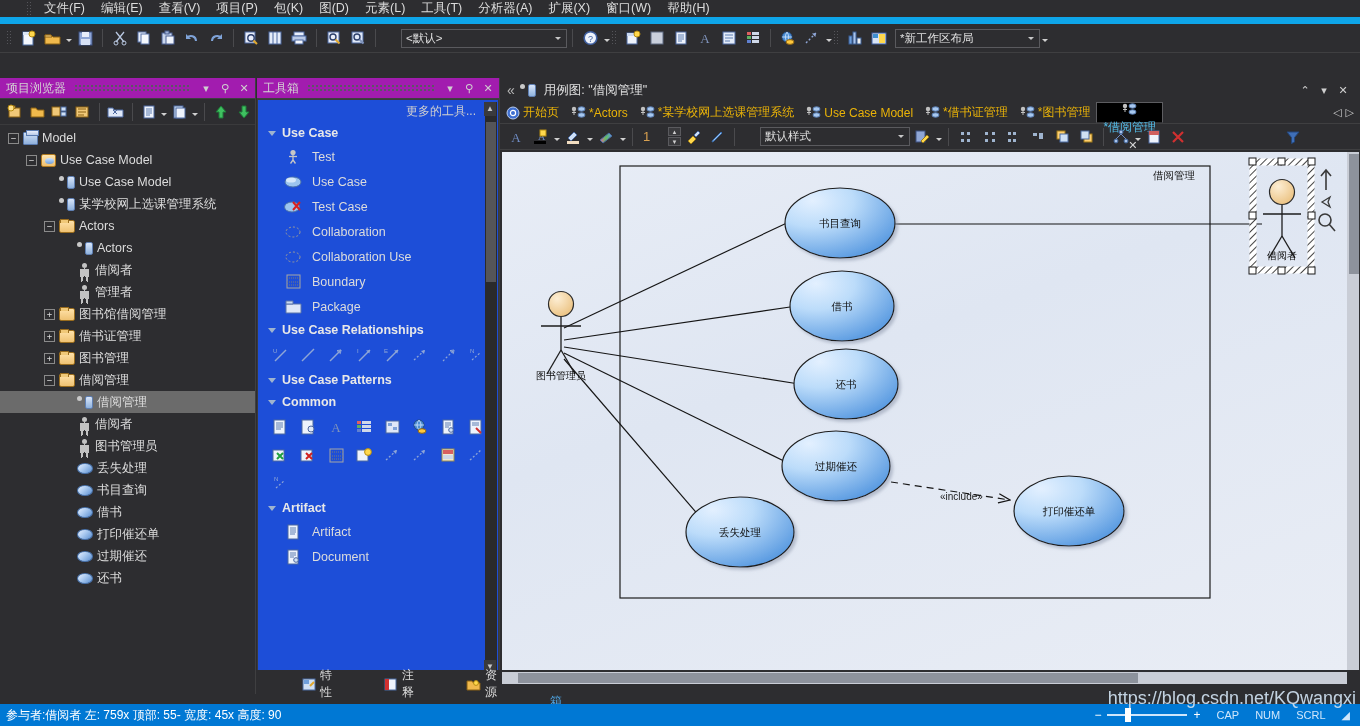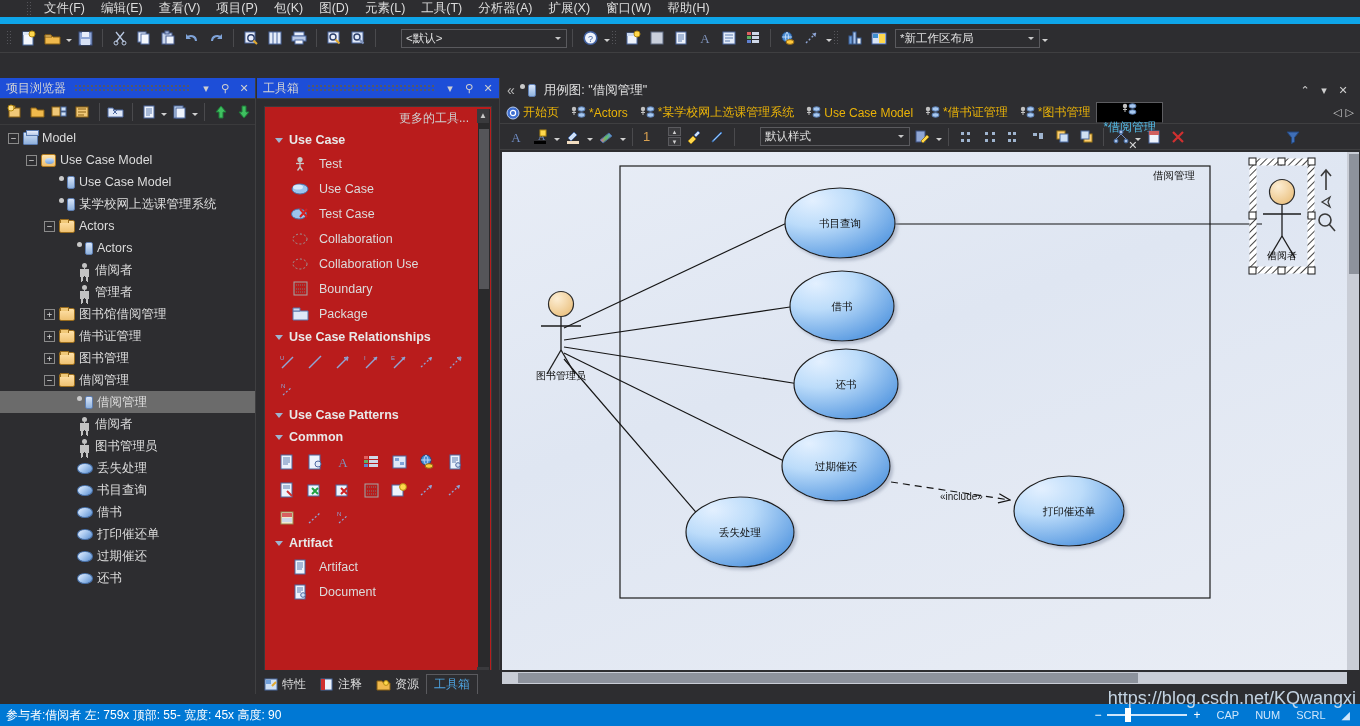--- a/index.html
+++ b/index.html
@@ -56,21 +56,21 @@
     border-top: 3.5px solid #d0d0d0; margin-bottom: 7px; }
   .combo {
     height: 19px; background: #2d2d30; border: 1px solid #5a5a5e; color: #e0e0e0;
     font-size: 11.5px; display: flex; align-items: center; padding: 0 4px; position: relative; margin-left: 20px;
   }
   .combo .cbarrow { position: absolute; right: 5px; border-left: 3px solid transparent;
     border-right: 3px solid transparent; border-top: 3.5px solid #c8c8c8; }
 
   
   .panel-head {
-    height: 21px; background: #1d4ed8; display: flex; align-items: center;
+    height: 21px; background: #a21caf; display: flex; align-items: center;
     color: #d4d4d4; font-size: 12px; padding-left: 6px; border-bottom: 1px solid #3f3f41;
   }
   .panel-head .dots { flex: 1; height: 1px; margin: 0 8px;
     background-image: radial-gradient(#585860 0.7px, transparent 0.8px);
     background-size: 4px 4px; background-position: 0 0; height: 9px; }
   .ph-btn { width: 16px; height: 16px; display: flex; align-items: center; justify-content: center;
     color: #cfcfcf; font-size: 11px; margin-right: 3px; }
 
   
   #browser { position: absolute; left: 0; top: 78px; width: 256px; height: 616px;
@@ -103,40 +103,40 @@
   .icn-actor::after{content:"";position:absolute;left:7px;top:5px;width:1px;height:8px;background:#c2c2c2;
      box-shadow:-4px 1px 0 0 #c2c2c2,-3px 1px 0 0 #c2c2c2,-2px 1px 0 0 #c2c2c2,-1px 1px 0 0 #c2c2c2,
                  1px 1px 0 0 #c2c2c2,2px 1px 0 0 #c2c2c2,3px 1px 0 0 #c2c2c2,4px 1px 0 0 #c2c2c2,
                  -3px 6px 0 0 #c2c2c2,-2px 5px 0 0 #c2c2c2,3px 6px 0 0 #c2c2c2,2px 5px 0 0 #c2c2c2;}
   .icn-uc { width:16px;height:11px;border-radius:50%;
      background:linear-gradient(135deg,#e8f1ff 0%,#a9c9f0 45%,#5b8fd0 100%);border:1px solid #4a74ad;}
 
   
   #toolbox { position: absolute; left: 257px; top: 78px; width: 243px; height: 616px;
     background: #2d2d30; border-right: 1px solid #3f3f41; }
-  .tbx-body { position:relative; height: 576px; background: #b91c1c; overflow: hidden;
-    border:1px solid #3a3a3c; margin:7px; }
+  .tbx-body { position:relative; height: 576px; background: #1d4ed8; overflow: hidden;
+    border:1px solid #3a3a3c; margin:0; }
   .tbx-more { text-align: right; color: #cfcfcf; font-size: 12px; padding: 3px 22px 2px 0; }
   .tbx-group { display: flex; align-items: center; color: #e8e8e8; font-size: 12.5px;
     font-weight: bold; padding: 4px 0 4px 10px; }
   .tbx-group .tri { width: 0; height: 0; border-left: 4px solid transparent;
     border-right: 4px solid transparent; border-top: 5px solid #9fb4cf; margin-right: 6px; }
   .tbx-item { display: flex; align-items: center; height: 25px; color: #dcdcdc;
     font-size: 12.5px; padding-left: 24px; }
   .tbx-item .ibox { width: 22px; margin-right: 8px; display: flex; justify-content: center; }
   .tbx-icons { display: flex; flex-wrap: wrap; padding-left: 8px; }
   .tbx-icons .cell { width: 28px; height: 28px; display: flex; align-items: center; justify-content: center; }
   .tbx-scroll { position: absolute; right: 1px; top: 2px; width: 12px; height: 572px; background: #2a2a2c; }
   .tbx-thumb { position: absolute; right: 1px; top: 20px; width: 10px; height: 160px; background: #555559; }
   .tbx-arrow { position:absolute; right:1px; width:12px; height:14px; background:#3a3a3d; color:#c8c8c8;
      font-size:8px; text-align:center; line-height:14px; }
   .bottom-tabs { position: absolute; left: 0; bottom: 0; height: 24px; width: 243px;
     display: flex; align-items: flex-end; background: #2d2d30; }
   .btab { display: flex; align-items: center; height: 20px; padding: 0 7px; font-size: 12px;
-    color: #dcdcdc; gap: 4px; }
+    color: #dcdcdc; gap: 4px; margin-left: 38px; }
   .btab.active { background: #2d2d30; border: 1px solid #5a5a5e; border-bottom: none; color: #4ea3e0; }
 
   
   #diagwrap { position: absolute; left: 500px; top: 78px; width: 860px; height: 616px; background: #2d2d30; }
   .diag-title { height: 24px; display: flex; align-items: center; color: #e0e0e0; font-size: 12.5px; }
   .diag-tabs { height: 22px; display: flex; align-items: stretch; background: #2d2d30;
      border-bottom: 1px solid #3f3f41; }
   .dtab { display: flex; align-items: center; gap: 3px; padding: 0 6px; font-size: 12px;
      color: #eab308; white-space: nowrap; }
   .dtab.active { background: #000000; border: 1px solid #5d5d61; border-bottom: 1px solid #2d2d30;

